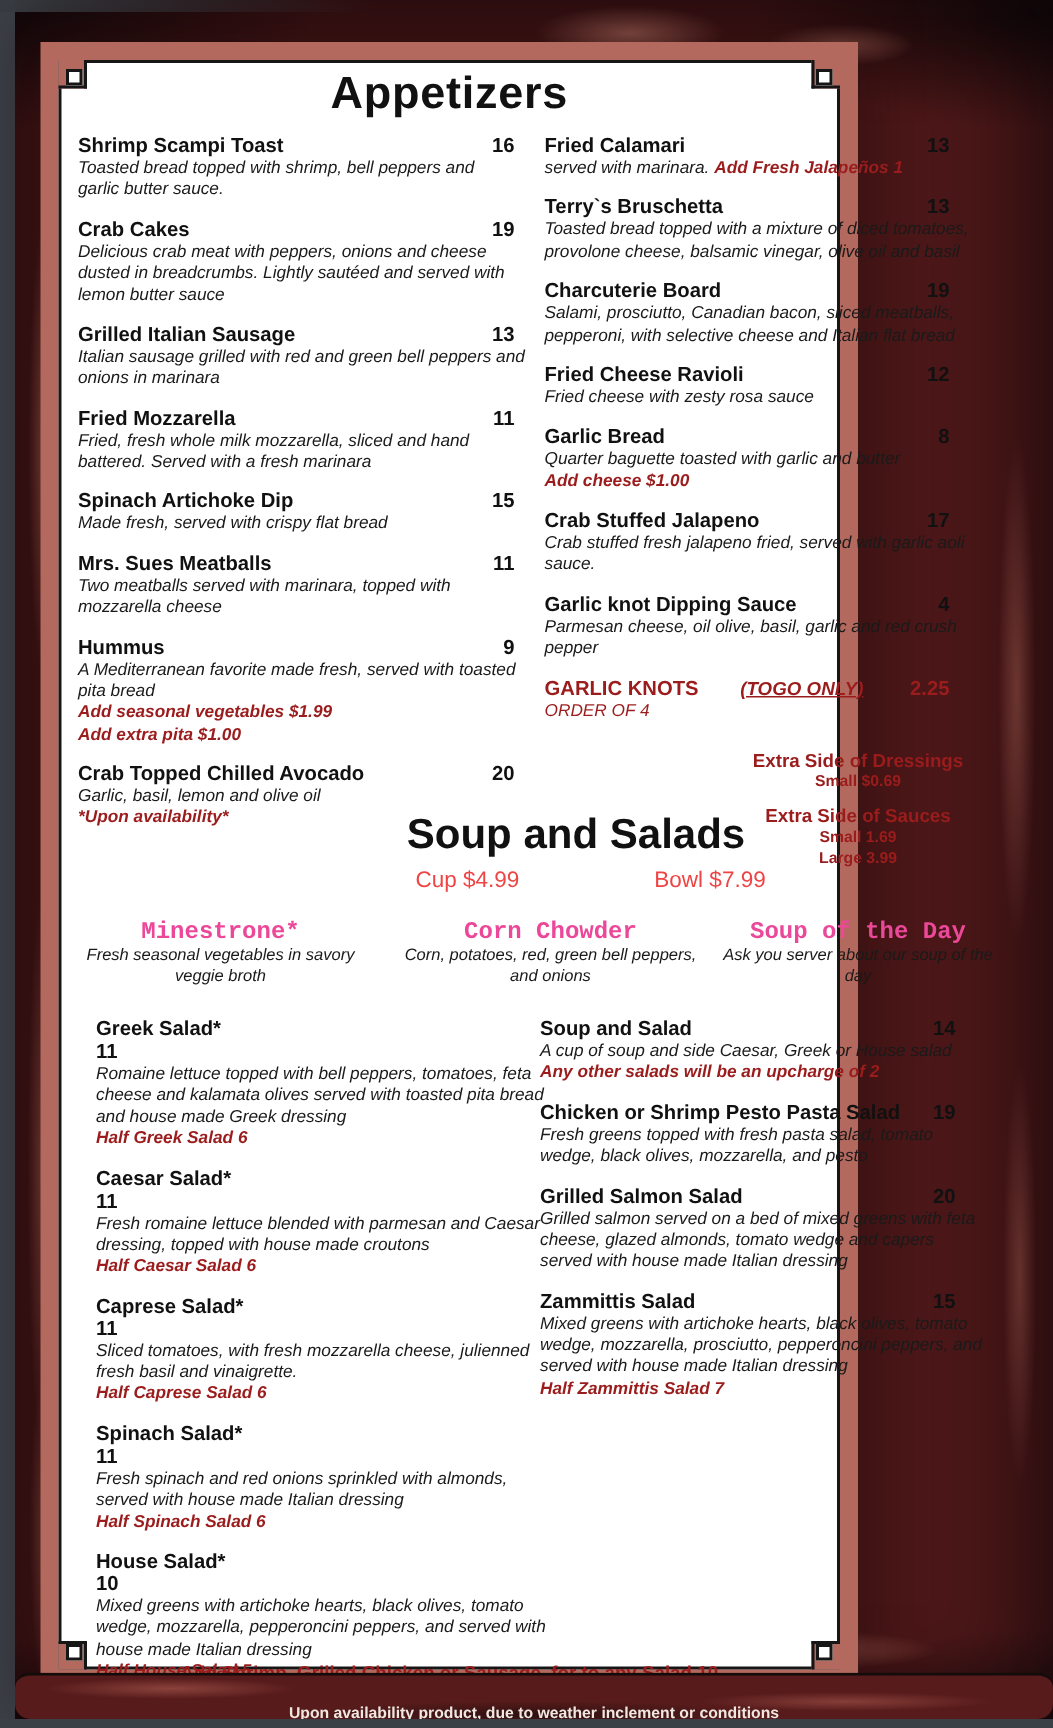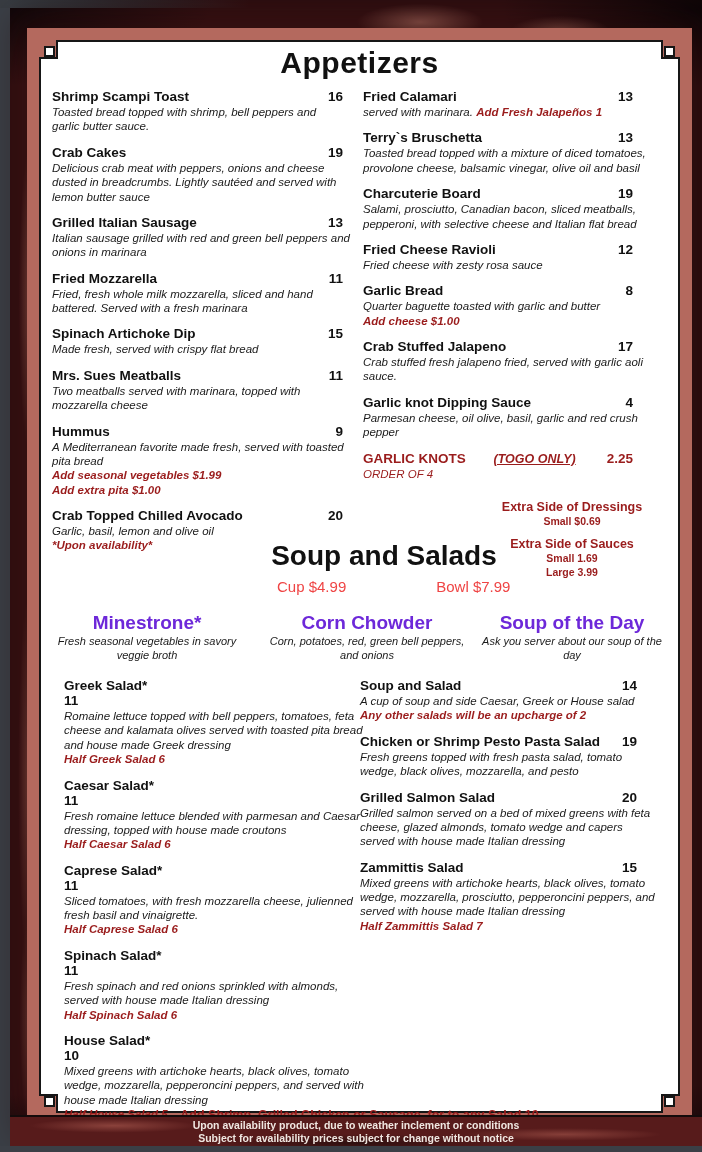--- a/index.html
+++ b/index.html
@@ -21,21 +21,21 @@
       radial-gradient(ellipse 280px 110px at 702px 8px, rgba(10,5,6,.9), transparent 72%),
       radial-gradient(ellipse 240px 90px at 702px 1150px, rgba(14,8,10,.7), transparent 72%),
       radial-gradient(ellipse 220px 80px at 0px 1152px, rgba(14,8,10,.8), transparent 72%),
       #4b1718;
     box-shadow:inset 0 0 60px 10px rgba(12,6,8,.75);}
   .edge-left{position:absolute;left:0;top:0;bottom:0;width:10px;background:#3b3f46;}
   .edge-top{position:absolute;left:0;top:0;width:250px;height:8px;background:linear-gradient(90deg,#383c42,rgba(56,60,66,0));}
   .edge-bottom-strip{position:absolute;left:0;right:0;bottom:0;height:6px;background:#3b3f46;z-index:6;}
 
   
-  .page{position:absolute;left:39px;top:40px;width:641px;height:1073px;background:#ffffff;
+  .page{position:absolute;left:39px;top:40px;width:521px;height:1073px;background:#ffffff;
     border:2px solid #161616;box-sizing:border-box;box-shadow:0 0 0 12px #b4695e, 0 0 30px 24px rgba(30,10,10,.35);z-index:2;}
   .notch{position:absolute;width:17px;height:17px;background:#b4695e;z-index:3;}
   .notch.tl{left:-2px;top:-2px;border-right:2px solid #161616;border-bottom:2px solid #161616;}
   .notch.tr{right:-2px;top:-2px;border-left:2px solid #161616;border-bottom:2px solid #161616;}
   .notch.bl{left:-2px;bottom:-2px;border-right:2px solid #161616;border-top:2px solid #161616;}
   .notch.br{right:-2px;bottom:-2px;border-left:2px solid #161616;border-top:2px solid #161616;}
   .pip{position:absolute;width:7px;height:7px;background:#fff;border:2px solid #161616;z-index:4;}
   .pip.tl{left:3px;top:4px;} .pip.tr{right:3px;top:4px;} .pip.bl{left:3px;bottom:4px;} .pip.br{right:3px;bottom:4px;}
 
   .red{color:#9a1c1c;}
@@ -66,33 +66,33 @@
   .extra{margin-bottom:9px;}
   .extra-title{font-weight:700;font-size:12.5px;color:#9a1c1c;}
   .extra-line{font-weight:700;font-size:10.5px;color:#9a1c1c;line-height:1.35;}
 
   #cupbowl{position:absolute;left:236px;top:536px;display:flex;gap:90px;font-size:15px;color:#ef4444;}
   #soup-cols{position:absolute;left:6px;top:570px;width:616px;display:flex;}
   .soup-col{text-align:center;}
   .soup-col:nth-child(1){width:200px;margin-left:0;}
   .soup-col:nth-child(2){width:200px;margin-left:20px;}
   .soup-col:nth-child(3){width:180px;margin-left:15px;text-align:center;}
-  .soup-name{font-weight:700;font-size:19px;color:#6d28d9;}
+  .soup-name{font-weight:700;font-size:16px;color:#ec4899;font-family:Liberation Mono, monospace;}
   .soup-desc{font-style:italic;font-size:11px;line-height:1.25;color:#1a1a1a;margin-top:1px;}
 
   #footer-red{position:absolute;left:40px;right:40px;top:1028px;text-align:center;color:#9a1c1c;font-weight:700;font-size:12.5px;line-height:18px;white-space:pre-wrap;}
 
   .band{position:absolute;left:10px;right:0;top:1115px;height:31px;z-index:5;
     background:
       radial-gradient(ellipse 120px 10px at 15% 30%, rgba(190,105,92,.5), transparent 70%),
       radial-gradient(ellipse 140px 9px at 80% 60%, rgba(190,105,92,.45), transparent 70%),
       radial-gradient(ellipse 200px 12px at 50% 90%, rgba(20,8,8,.6), transparent 75%),
       #571b1b;
     border-top:2px solid #140b0b;box-sizing:border-box;
-    text-align:center;color:#f0e7e1;font-weight:700;font-size:10.5px;line-height:13px;padding-top:2px;}
+    text-align:center;color:#f0e7e1;font-weight:700;font-size:10.5px;line-height:13px;padding-top:19px;border-radius:10px;}
 </style>
 </head>
 <body>
 
 <div class="frame"></div>
 <div class="edge-left"></div>
 <div class="edge-top"></div>
 
 <div class="page">
   <div class="notch tl"></div>

